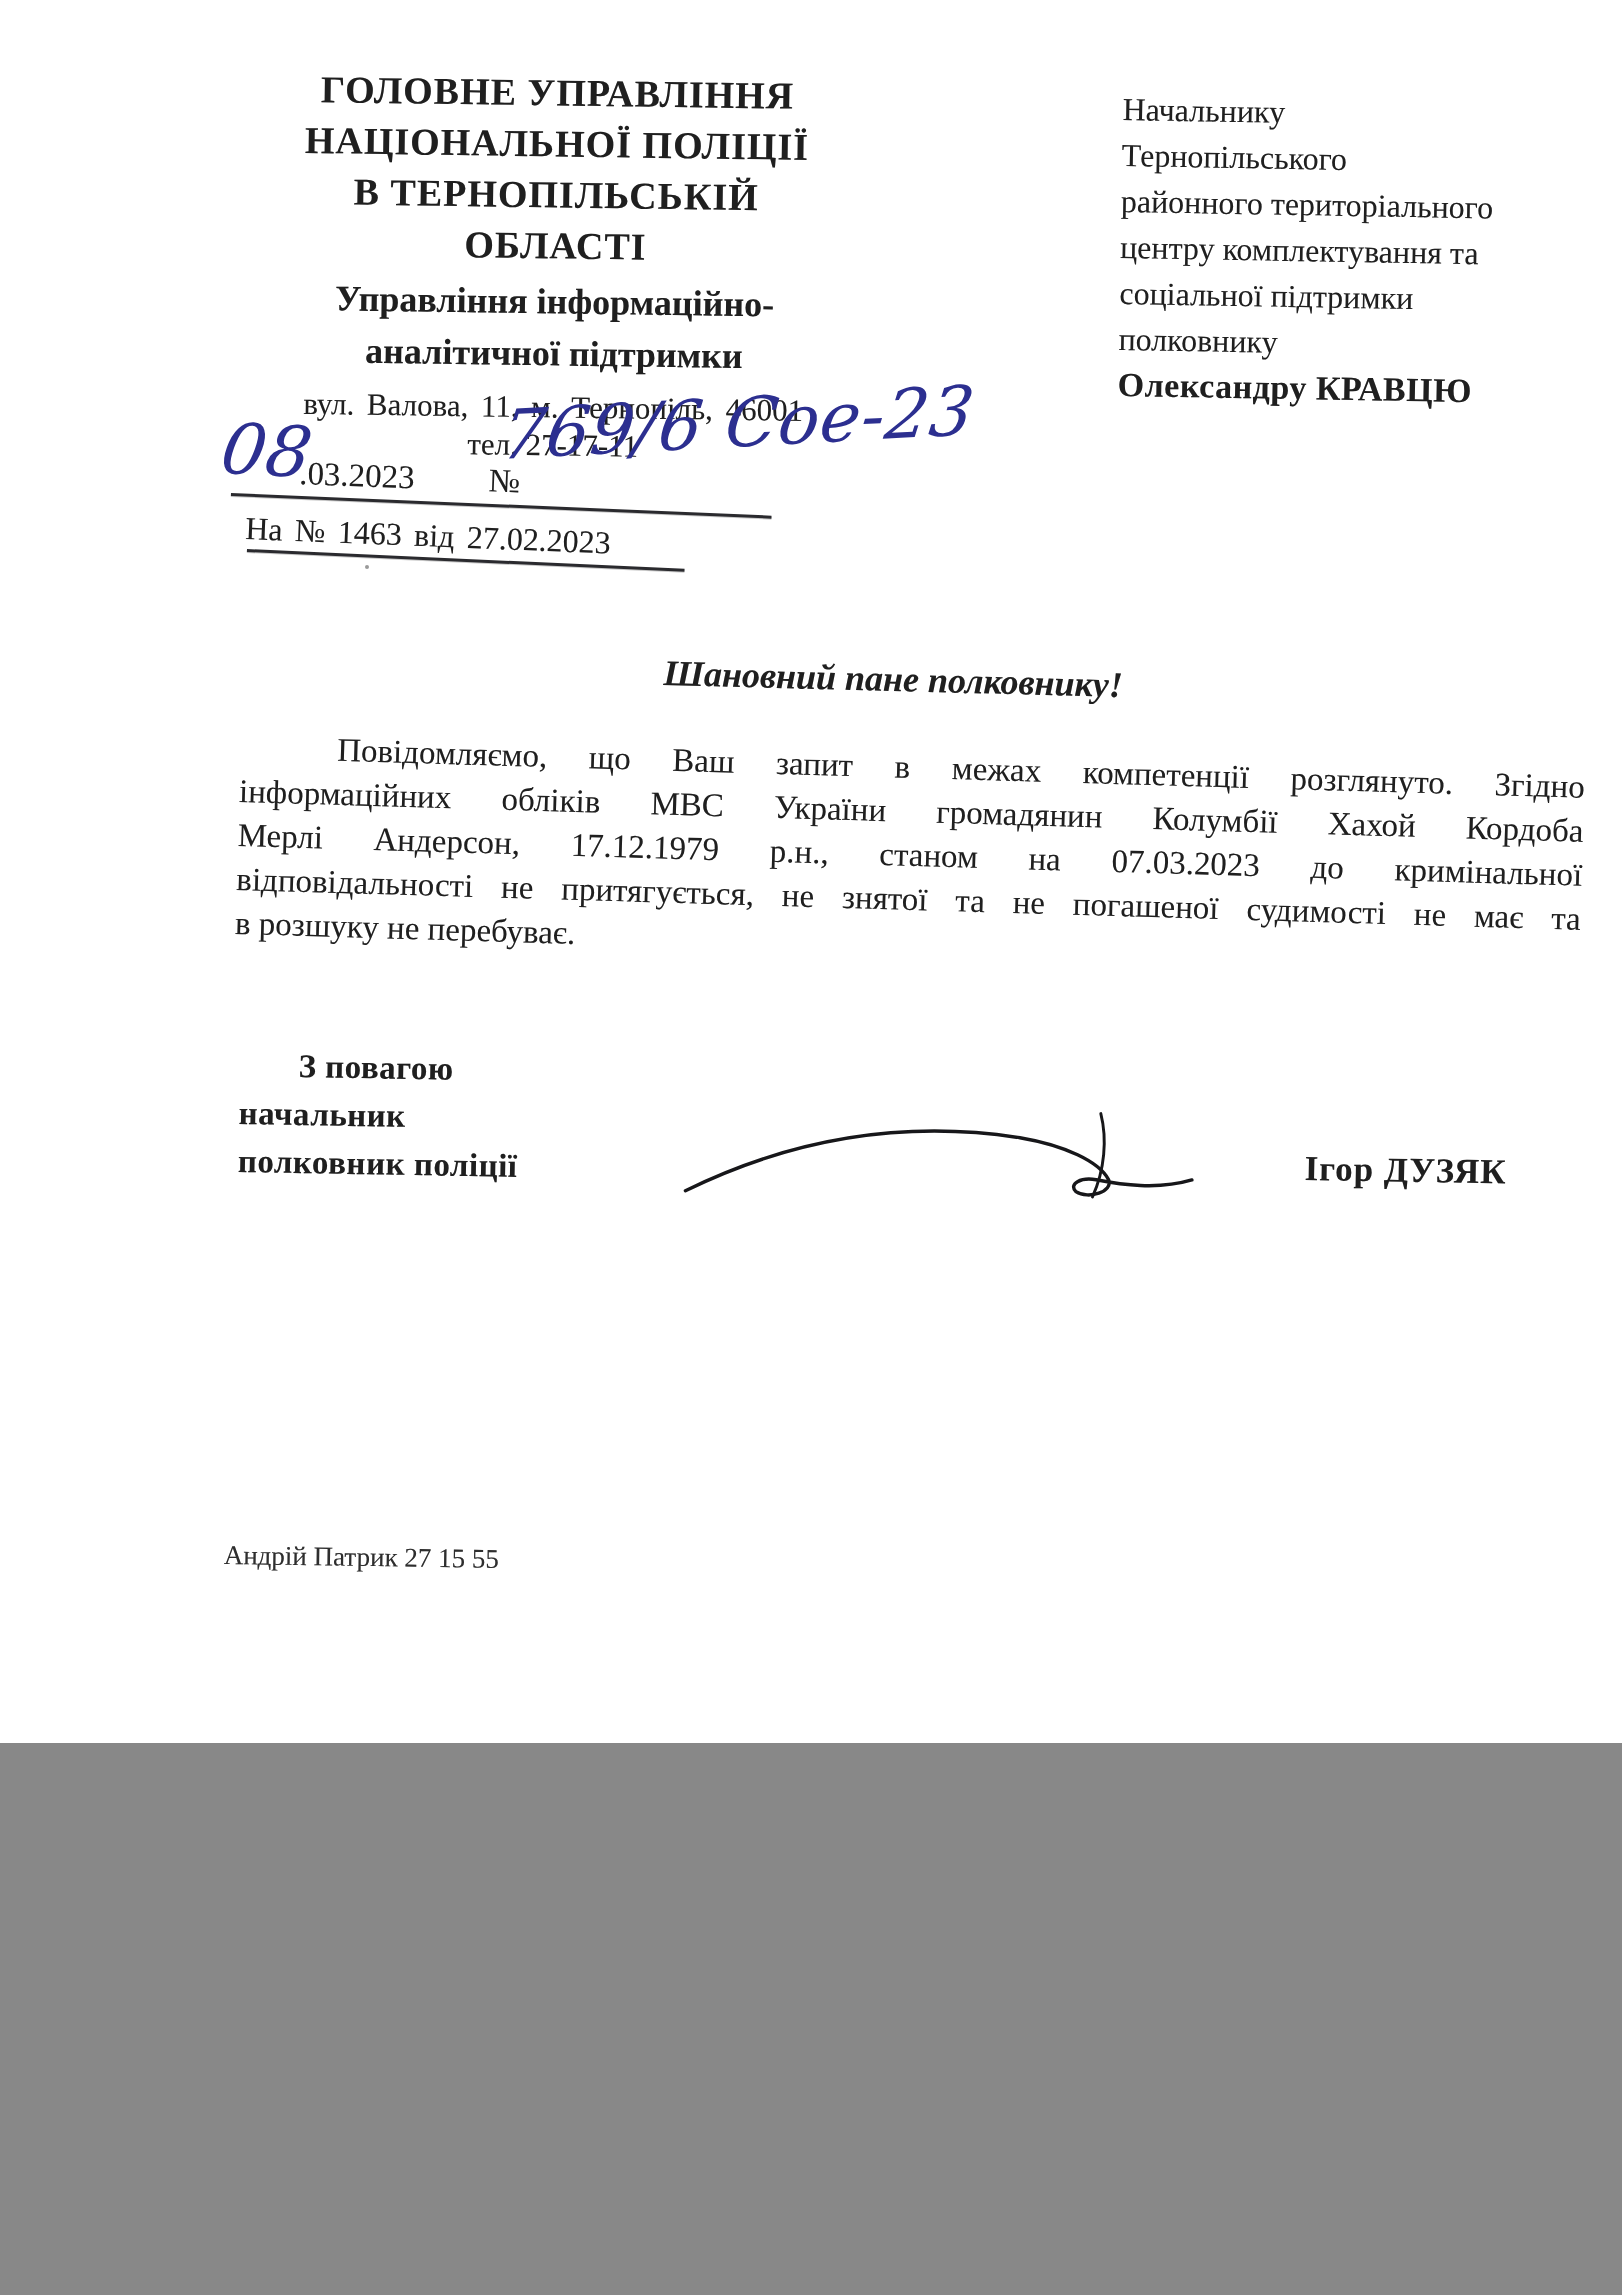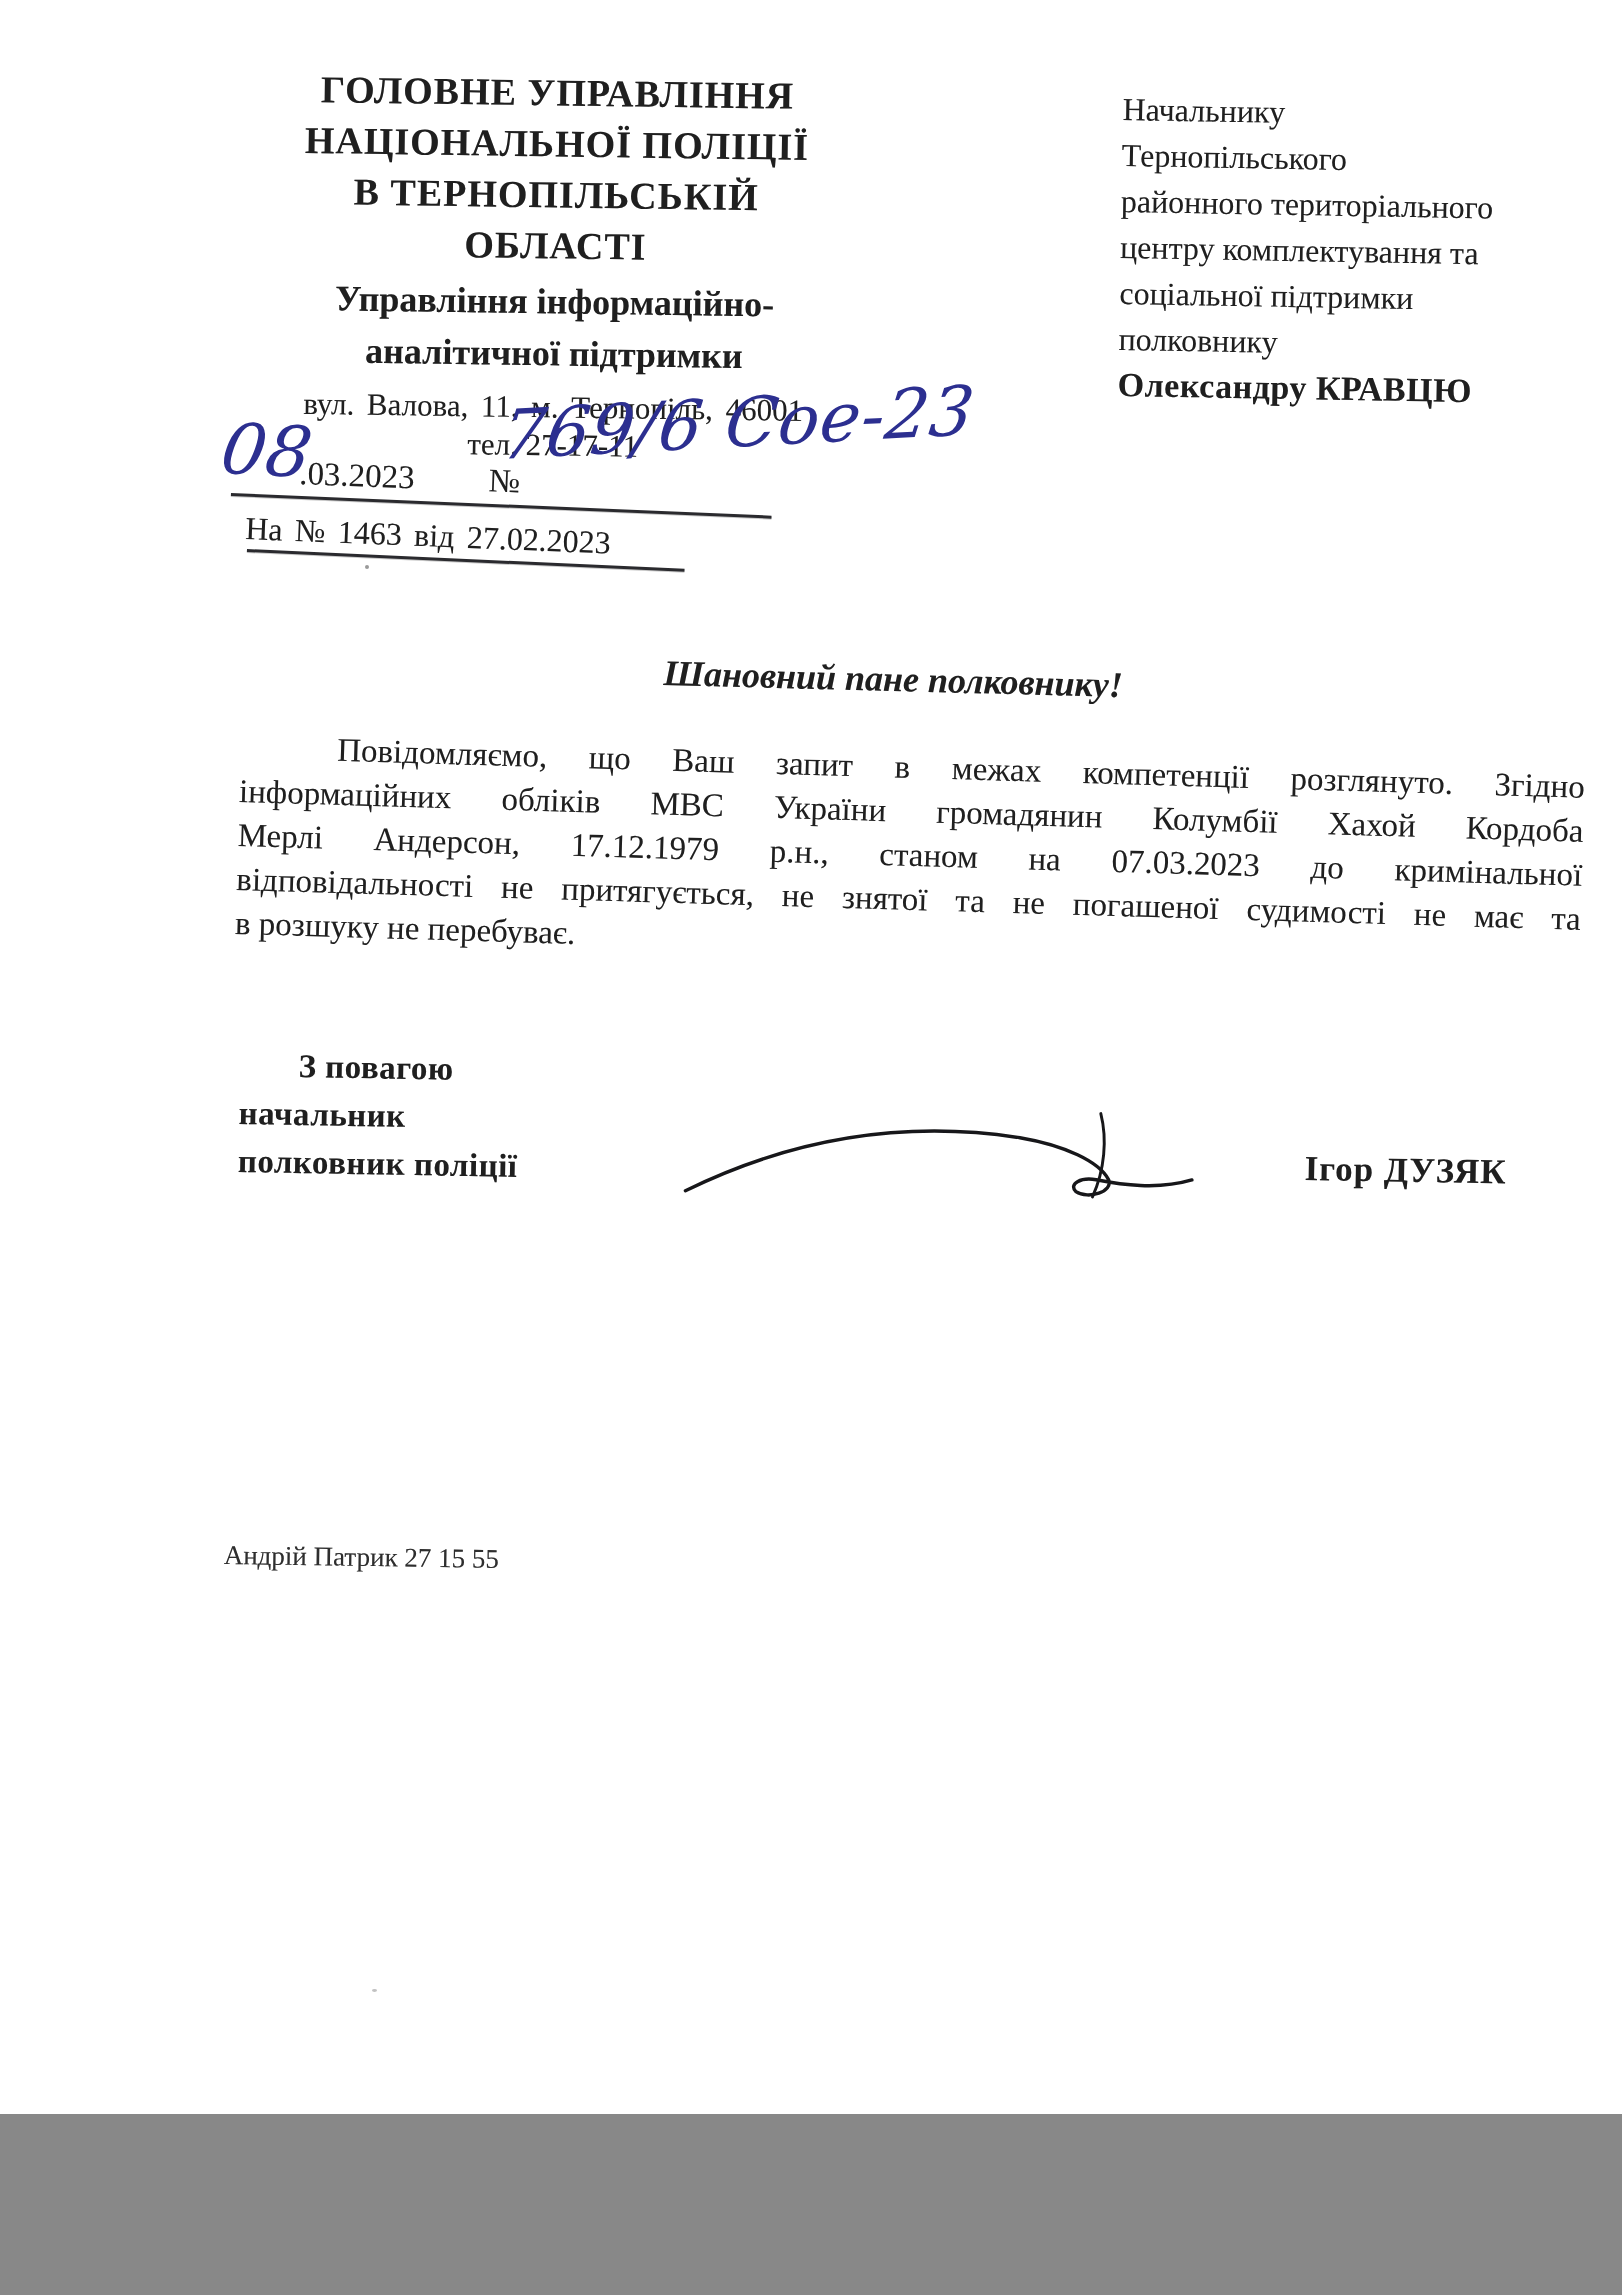--- a/index.html
+++ b/index.html
@@ -1,18 +1,18 @@
 <!DOCTYPE html>
 <html style="--text-black: #1f1f1f; --ink-blue: #2c2f90; --stroke-black: #17171a;font-size:7.9px"><head>
 <meta charset="utf-8">
 <style>
   html,body{margin:0;padding:0;background:#888;}
   .page{
     position:relative;
-    width:1623px;height:2114px;
+    width:1623px;height:1743px;
     background:#ffffff;
     overflow:hidden;
     font-family:"Liberation Serif", serif;
     color:var(--text-black,#1f1f1f);
   }
   .abs{position:absolute;}
   
   .page *{text-shadow:0 0 0.5px rgba(20,20,20,.28);}
 
   

